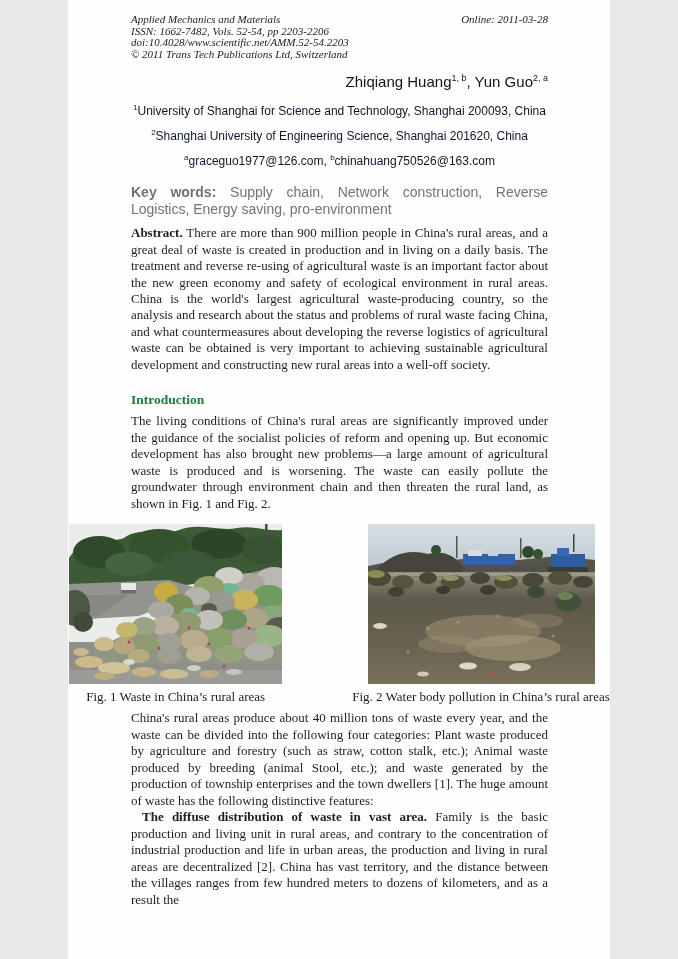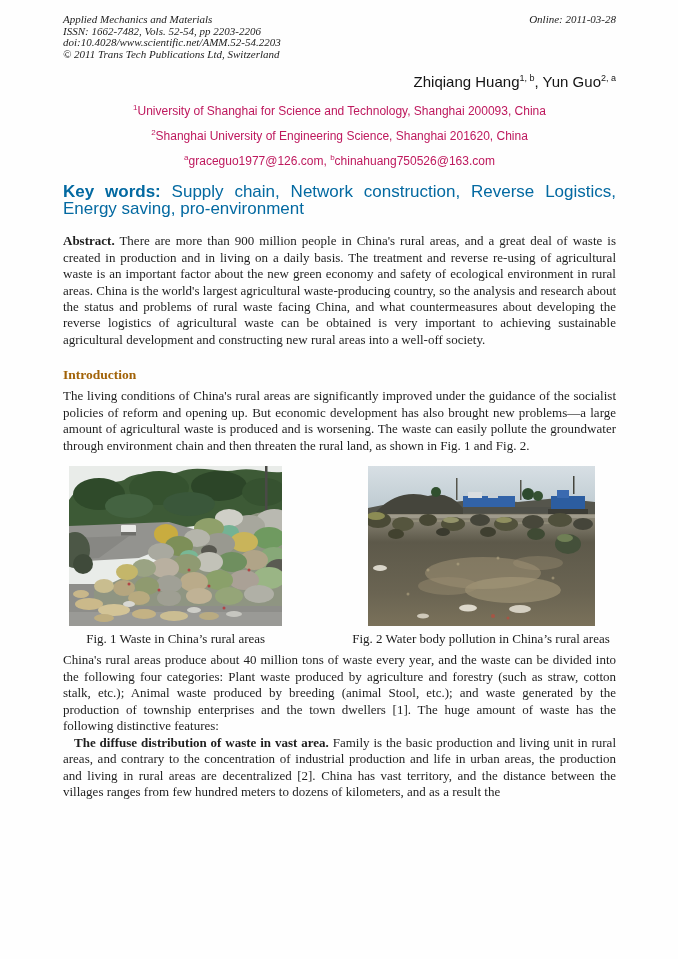--- a/index.html
+++ b/index.html
@@ -1,18 +1,18 @@
 <!DOCTYPE html>
 <html><head>
 <meta charset="utf-8">
 <style>
   html,body{margin:0;padding:0;background:#e9e9e9;}
   .page{
     position:relative;
-    width:678px;height:959px;
+    width:542px;height:959px;
     margin:0 auto;
     background:#fefefe;
     font-family:"Liberation Serif","DejaVu Serif",serif;
     color:#1e1e1e;
     overflow:hidden;
     box-sizing:border-box;
     padding:14px 62px 0 63px;
   }
   
   .hdr{display:flex;justify-content:space-between;align-items:flex-start;}
@@ -27,33 +27,33 @@
     font-weight:bold;font-size:15px;line-height:21px;color:#0c0c0c;
   }
   .authors{
     margin-top:9px;text-align:right;
     font-family:"Liberation Sans","DejaVu Sans",sans-serif;
     font-size:15px;line-height:19px;color:#141414;
   }
   .authors sup{font-size:9px;}
   .affils{margin-top:6px;text-align:center;
     font-family:"Liberation Sans","DejaVu Sans",sans-serif;
-    font-size:12px;line-height:22px;color:#be185d;}
+    font-size:12px;line-height:22px;color:#0f172a;}
   .affils sup{font-size:8px;}
   
   .keywords{
-    margin:12px 0 16px;text-align:justify;
-    font-family:"Liberation Sans","DejaVu Sans",sans-serif;
-    font-size:17px;line-height:16.5px;color:#0369a1;
+    margin:12px 0 8px;text-align:justify;
+    font-family:"Liberation Sans","DejaVu Sans",sans-serif;
+    font-size:14px;line-height:16.5px;color:#737373;
   }
   .keywords b{font-weight:bold;}
   .abstract{margin:7px 0 0;text-align:justify;font-size:13px;line-height:16.4px;}
   .abstract b{font-weight:bold;}
   
-  h2{margin:18px 0 0;font-size:13.5px;line-height:17px;font-weight:bold;color:#a16207;}
+  h2{margin:18px 0 0;font-size:13.5px;line-height:17px;font-weight:bold;color:#15803d;}
   p.body{margin:5px 0 0;text-align:justify;font-size:13px;line-height:16.5px;}
   p.body.cont{margin-top:0;}
   p.body .lead{font-weight:bold;}
   p.indented{text-indent:11px;}
   
   .figrow{margin-top:12px;display:flex;justify-content:center;gap:70px;}
   figure{margin:0;display:flex;flex-direction:column;align-items:center;}
   figcaption{margin-top:5px;font-size:13px;line-height:16px;color:#1c1c1c;white-space:nowrap;}
   .photo{display:block;}
 </style>

